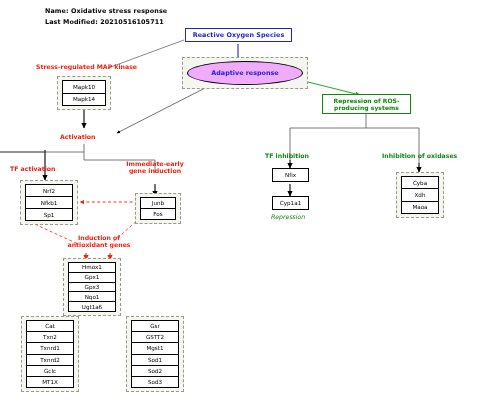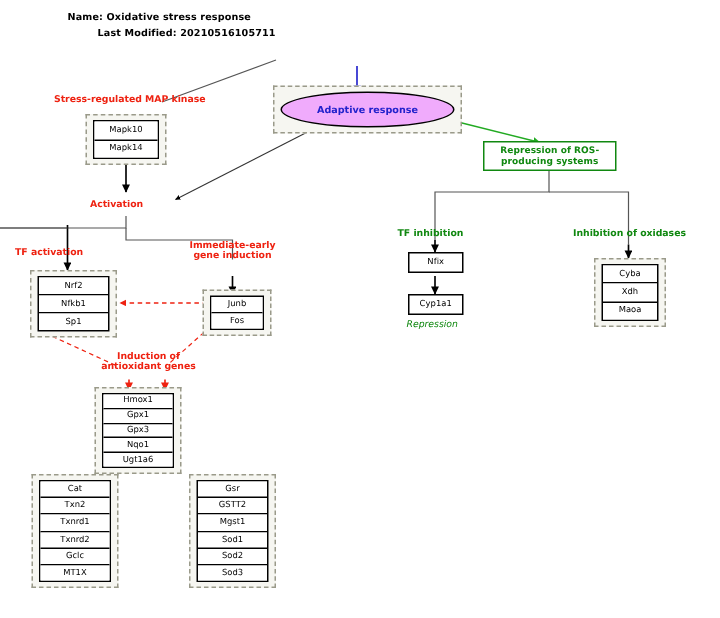--- a/index.html
+++ b/index.html
@@ -25,21 +25,21 @@
     position: absolute;
     left: 6px;
     font-size: 6.4px;
     font-weight: bold;
     color: #000;
     white-space: nowrap;
     letter-spacing: 0.1px;
     padding-left: 39px;
   }
   .hdr.l1 { top: 7px; }
-  .hdr.l2 { top: 18px; margin-left: 20px; }
+  .hdr.l2 { top: 18px; }
   .hdr.l3 { top: 29px; }
 
   
   .node {
     position: absolute;
     box-sizing: border-box;
     background: #ffffff;
     border: 1px solid #000000;
     font-size: 5.6px;
     color: #000;
@@ -181,20 +181,21 @@
     <path d="M366,113 L366,128 L290,128 L290,160" fill="none" stroke="#555555" stroke-width="0.8"></path>
     <path d="M366,128 L419,128 L419,163" fill="none" stroke="#555555" stroke-width="0.8"></path>
 
     <line x1="290" y1="160" x2="290" y2="168" stroke="#000000" stroke-width="1.1" marker-end="url(#ahBlack)"></line>
 
     <line x1="419" y1="163" x2="419" y2="172" stroke="#000000" stroke-width="1.1" marker-end="url(#ahBlack)"></line>
 
     <line x1="290" y1="184" x2="290" y2="196" stroke="#000000" stroke-width="1.1" marker-end="url(#ahBlack)"></line>
   </svg>
 
+  <div class="node blue" style="left:185px; top:28px; width:107px; height:14px;">Reactive Oxygen Species</div>
 
   <div class="group" style="left:182px; top:57px; width:126px; height:32px;"></div>
   <div class="ellipse" style="left:187px; top:61px; width:116px; height:24px;">Adaptive response</div>
 
   <div class="node green" style="left:322px; top:94px; width:89px; height:20px; padding:1px 2px;">
     <span>Repression of ROS-</span>
     <span>producing systems</span>
   </div>
 
   <div class="lbl red" style="left:36px; top:63px;">Stress-regulated MAP kinase</div>

